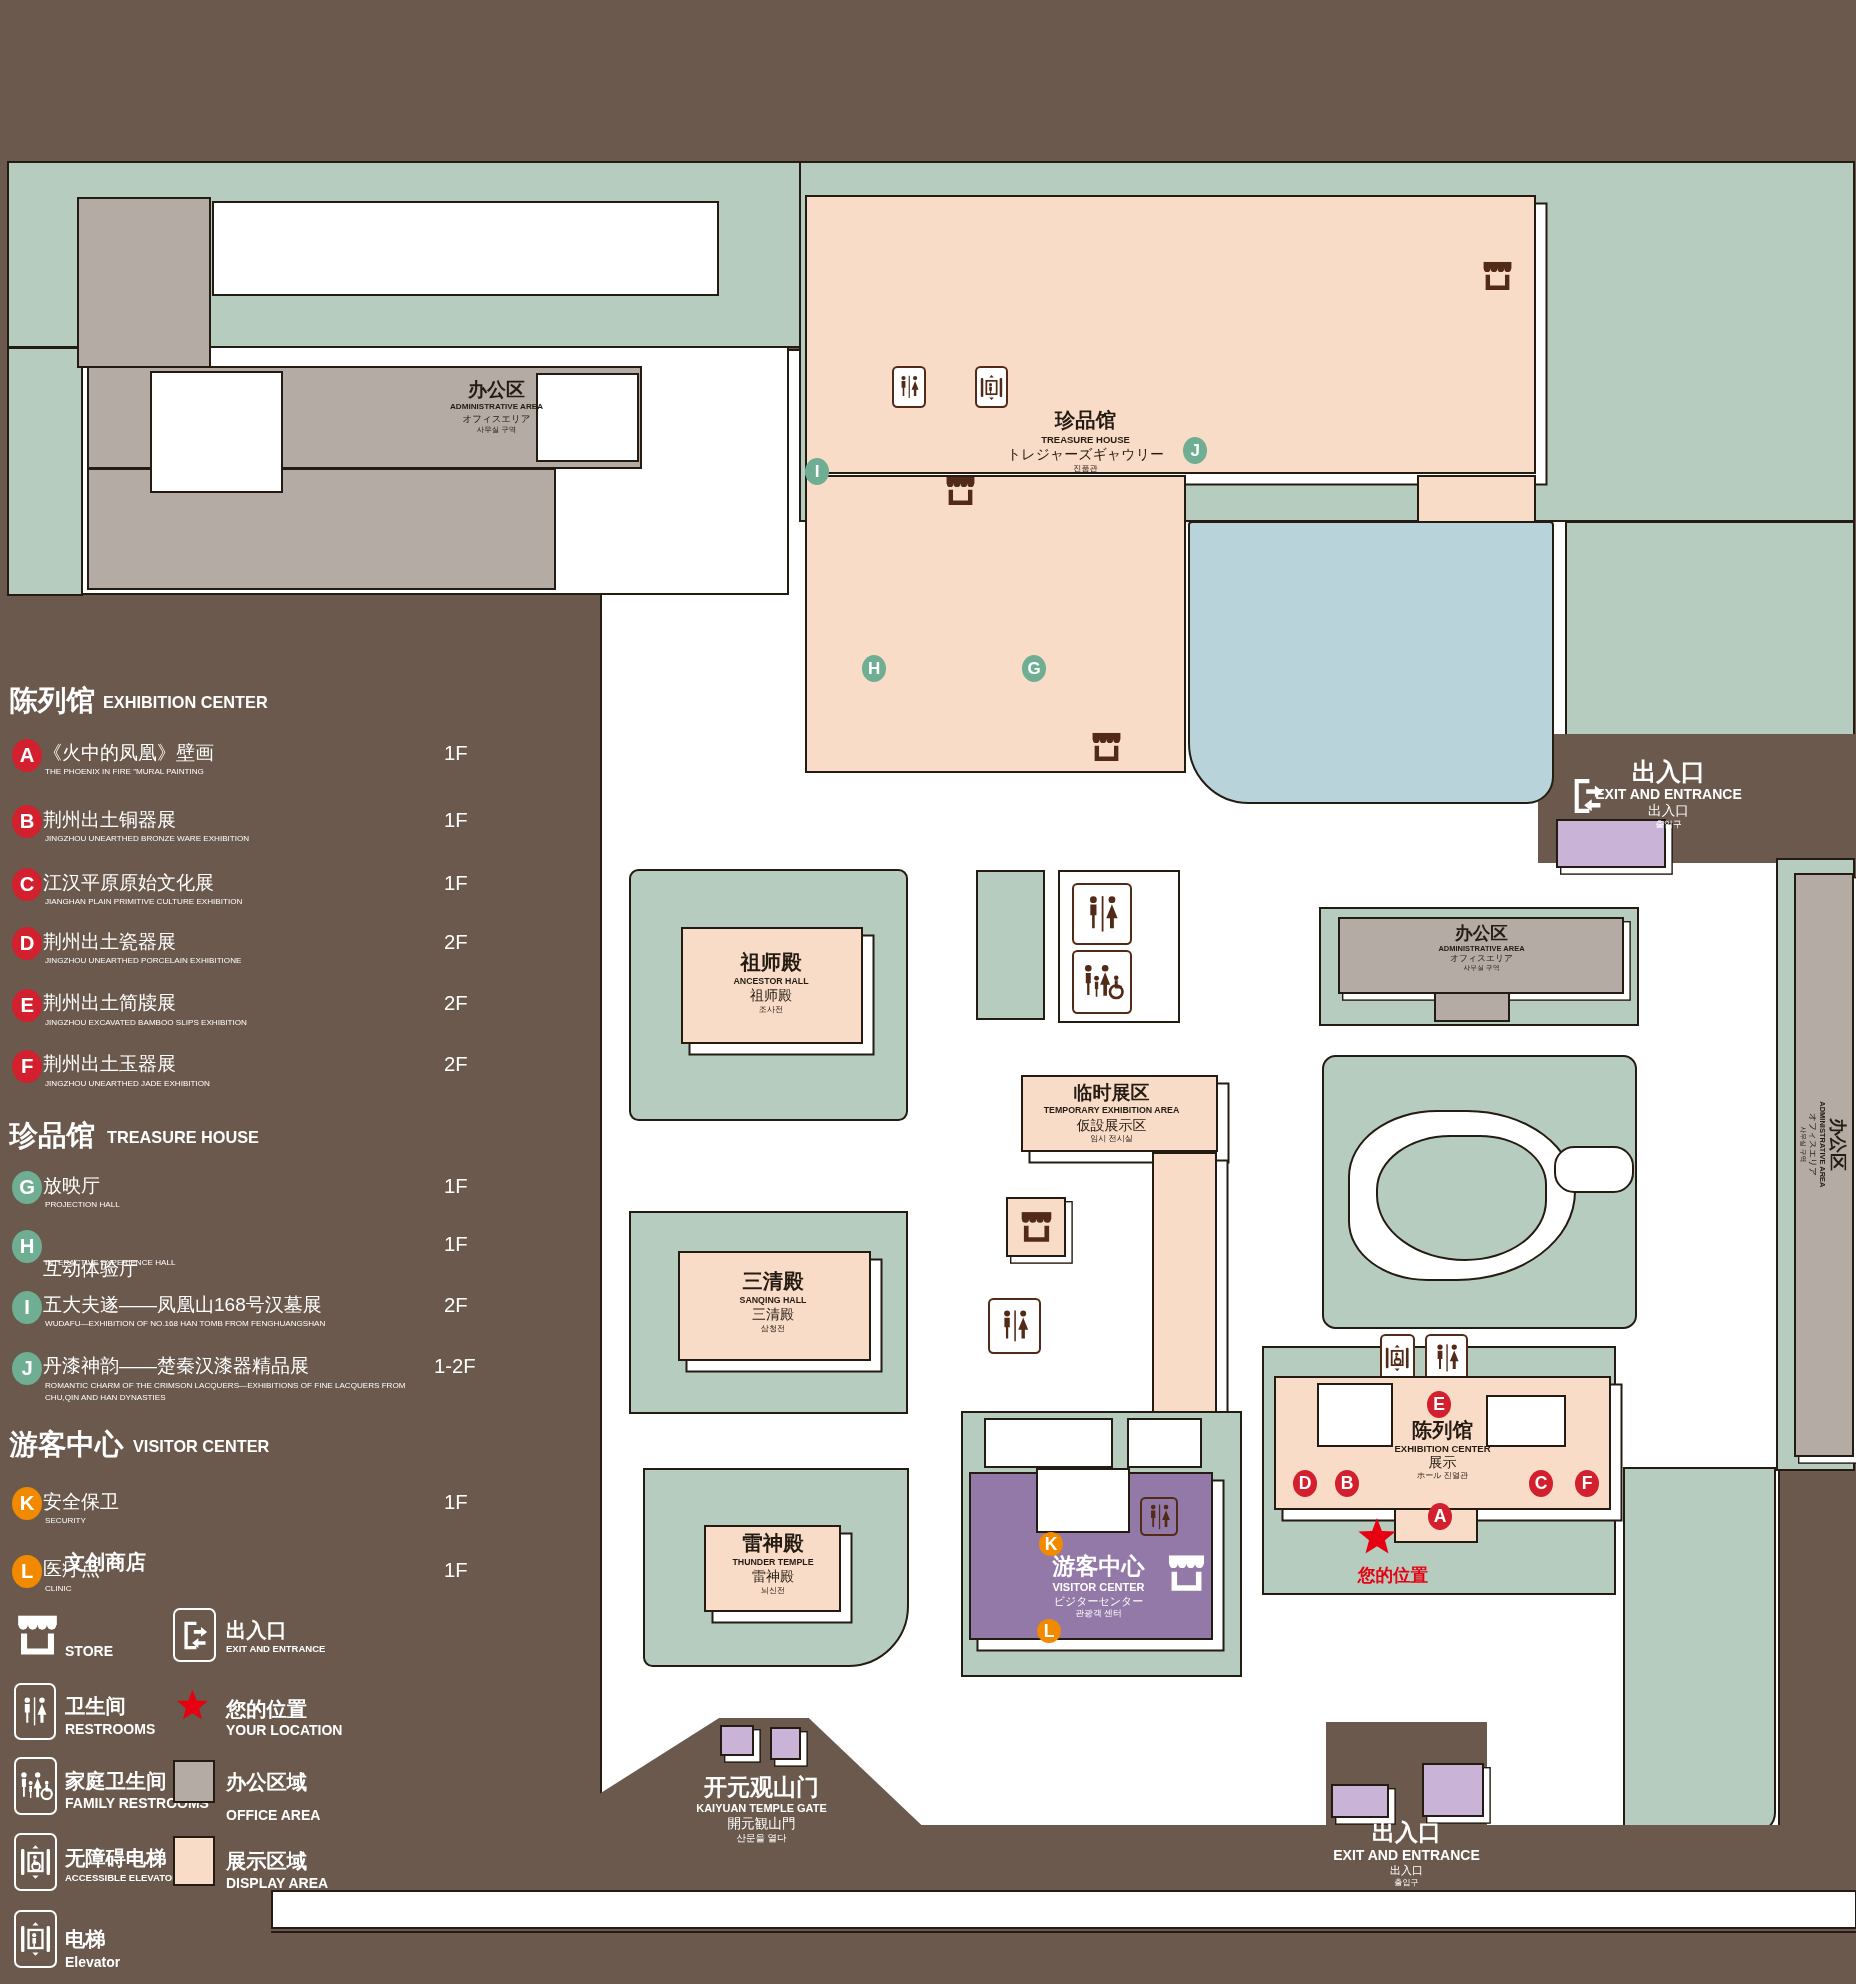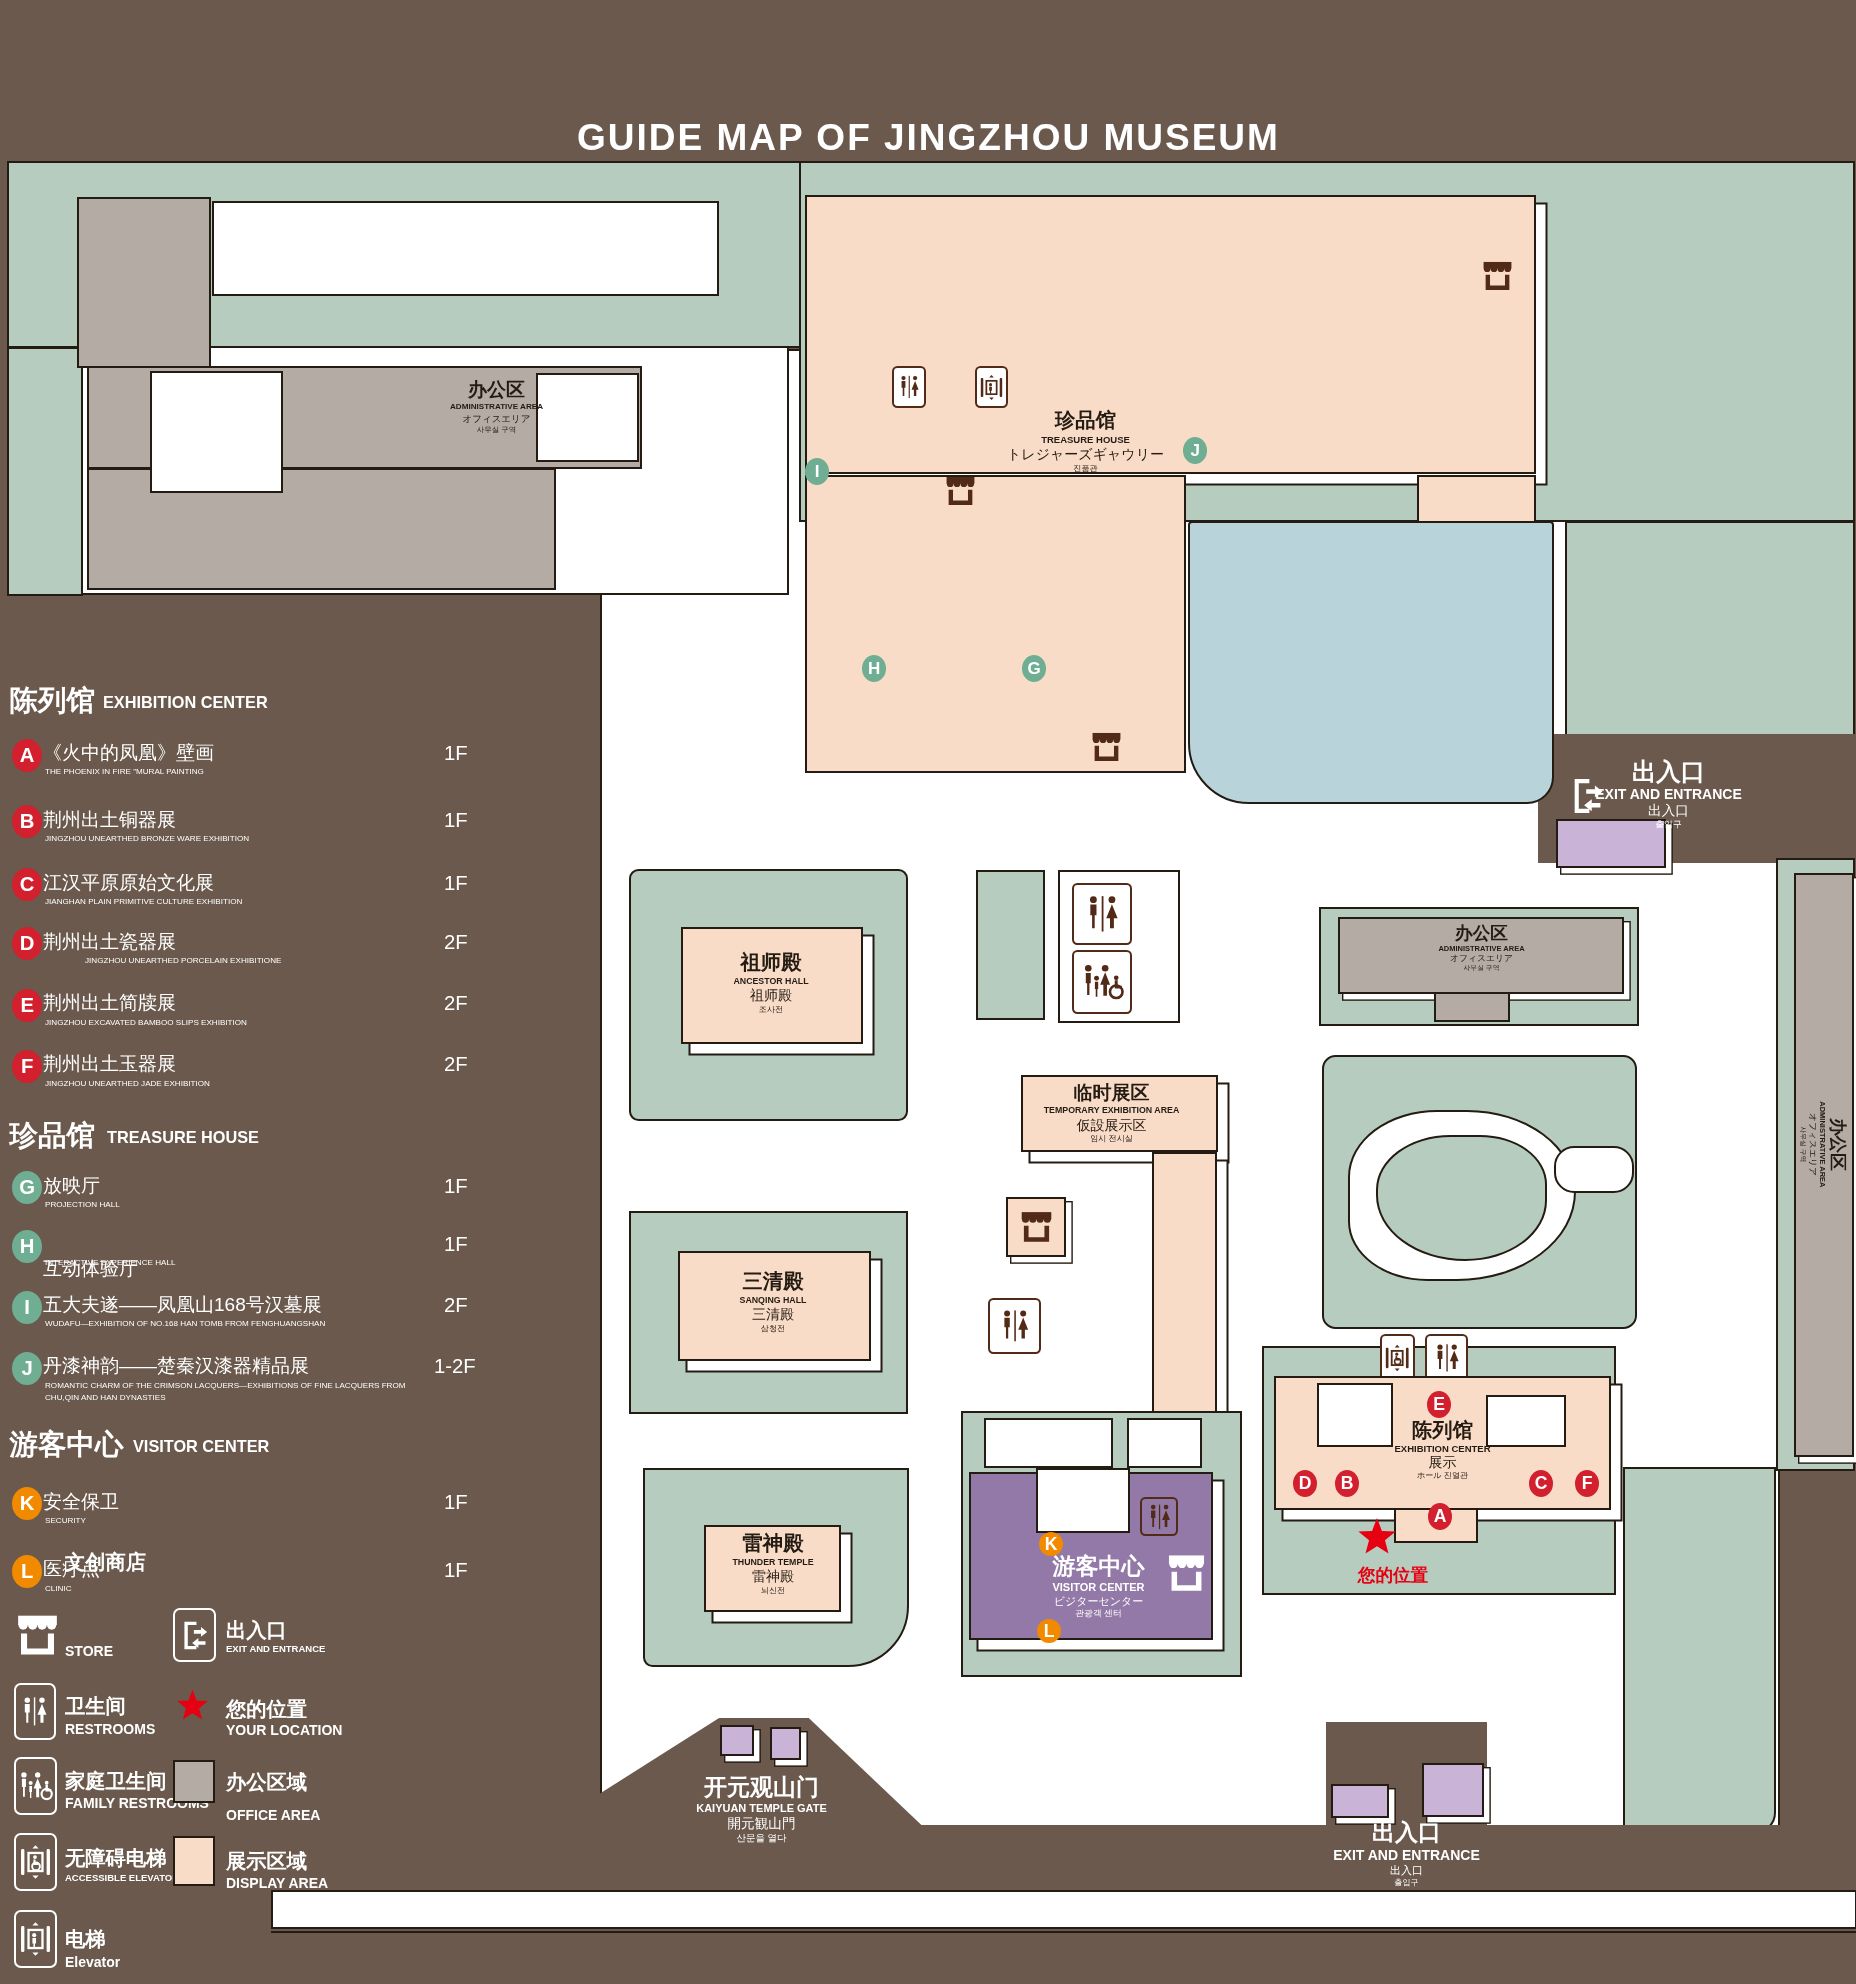--- a/index.html
+++ b/index.html
@@ -103,21 +103,20 @@
       <path d="M20.5 16.4 h-5.5 v-2.4 l-4.8 3.8 l4.8 3.8 v-2.4 h5.5 z"></path>
     </symbol>
     <symbol id="ic-star" viewBox="0 0 24 24">
       <path d="M12 0.5 l2.9 7.6 8.1 0.4 -6.3 5.1 2.1 7.9 -6.8 -4.4 -6.8 4.4 2.1 -7.9 -6.3 -5.1 8.1 -0.4 z"></path>
     </symbol>
   </defs>
 </svg>
 
 <div id="stage">
 
-  <div class="abs" style="left:0;top:117px;width:1857px;text-align:center;color:#fff;font-size:37px;font-weight:bold;letter-spacing:2px;">GUIDE MAP OF JINGZHOU MUSEUM</div>
 
   <div class="abs white b" style="left:600px;top:349px;width:1180px;height:1542px;"></div>
   <div class="abs white b" style="left:19px;top:343px;width:770px;height:252px;"></div>
 
   <div class="abs green b" style="left:6.8px;top:161px;width:865px;height:187px;"></div>
   <div class="abs green b" style="left:6.8px;top:347px;width:76px;height:249px;"></div>
   <div class="abs green b" style="left:799px;top:161px;width:1056px;height:361px;"></div>
   <div class="abs green b" style="left:1565px;top:521px;width:290px;height:216px;"></div>
 
   <div class="abs brown" style="left:1538px;top:734px;width:319px;height:129px;"></div>
@@ -372,21 +371,21 @@
   <div class="li-en" style="left:45px;top:834px;">JINGZHOU UNEARTHED BRONZE WARE EXHIBITION</div>
   <div class="li-fl" style="left:444px;top:809px;">1F</div>
 
   <div class="lc red" style="left:12.2px;top:868px;">C</div>
   <div class="li-zh" style="left:43px;top:870px;">江汉平原原始文化展</div>
   <div class="li-en" style="left:45px;top:897px;">JIANGHAN PLAIN PRIMITIVE CULTURE EXHIBITION</div>
   <div class="li-fl" style="left:444px;top:872px;">1F</div>
 
   <div class="lc red" style="left:12.2px;top:927px;">D</div>
   <div class="li-zh" style="left:43px;top:929px;">荆州出土瓷器展</div>
-  <div class="li-en" style="left:45px;top:956px;margin-left:40px;">JINGZHOU UNEARTHED PORCELAIN EXHIBITIONE</div>
+  <div class="li-en" style="left:45px;top:956px;">JINGZHOU UNEARTHED PORCELAIN EXHIBITIONE</div>
   <div class="li-fl" style="left:444px;top:931px;">2F</div>
 
   <div class="lc red" style="left:12.2px;top:989px;">E</div>
   <div class="li-zh" style="left:43px;top:990px;">荆州出土简牍展</div>
   <div class="li-en" style="left:45px;top:1018px;">JINGZHOU EXCAVATED BAMBOO SLIPS EXHIBITION</div>
   <div class="li-fl" style="left:444px;top:992px;">2F</div>
 
   <div class="lc red" style="left:12.2px;top:1050px;">F</div>
   <div class="li-zh" style="left:43px;top:1051px;">荆州出土玉器展</div>
   <div class="li-en" style="left:45px;top:1079px;">JINGZHOU UNEARTHED JADE EXHIBITION</div>

